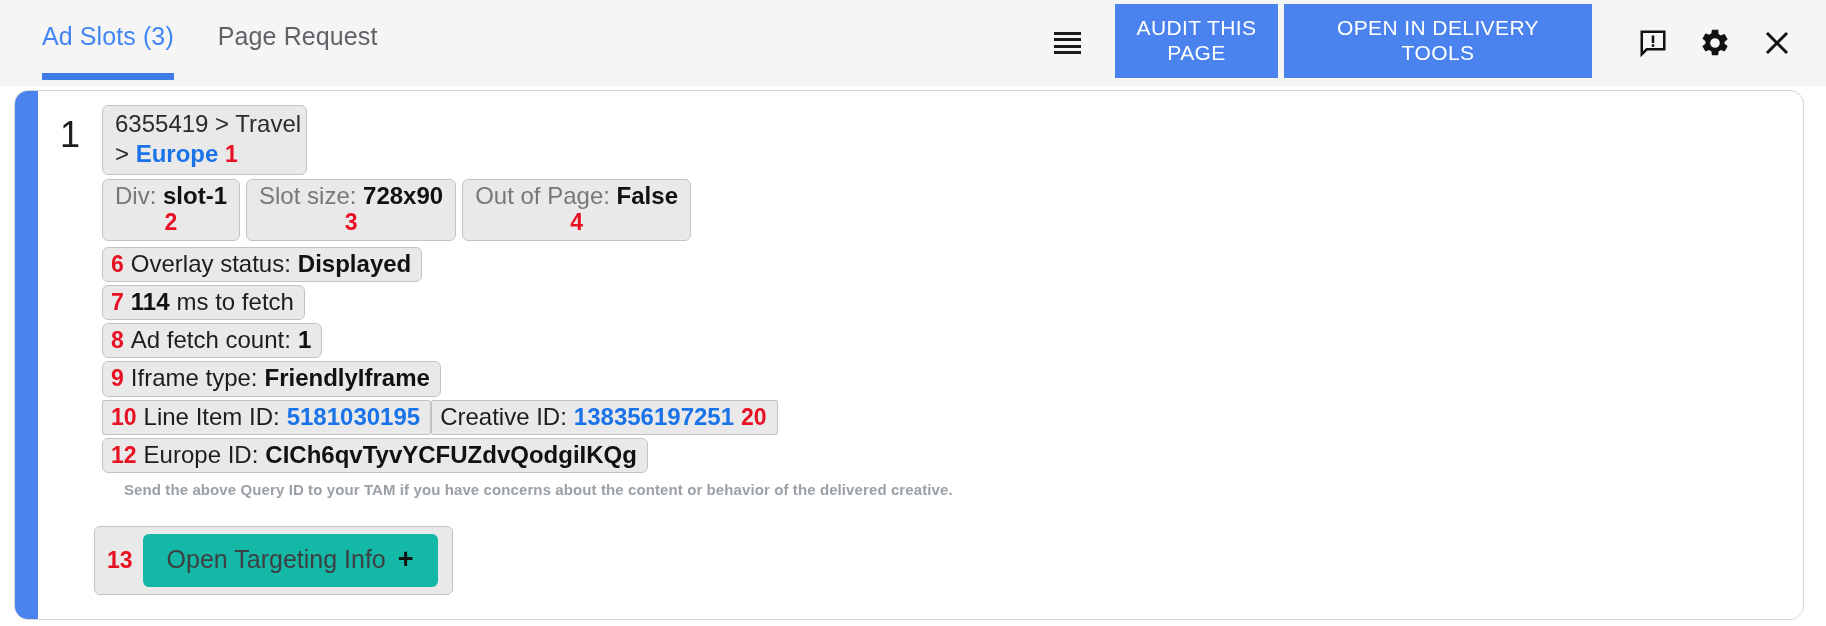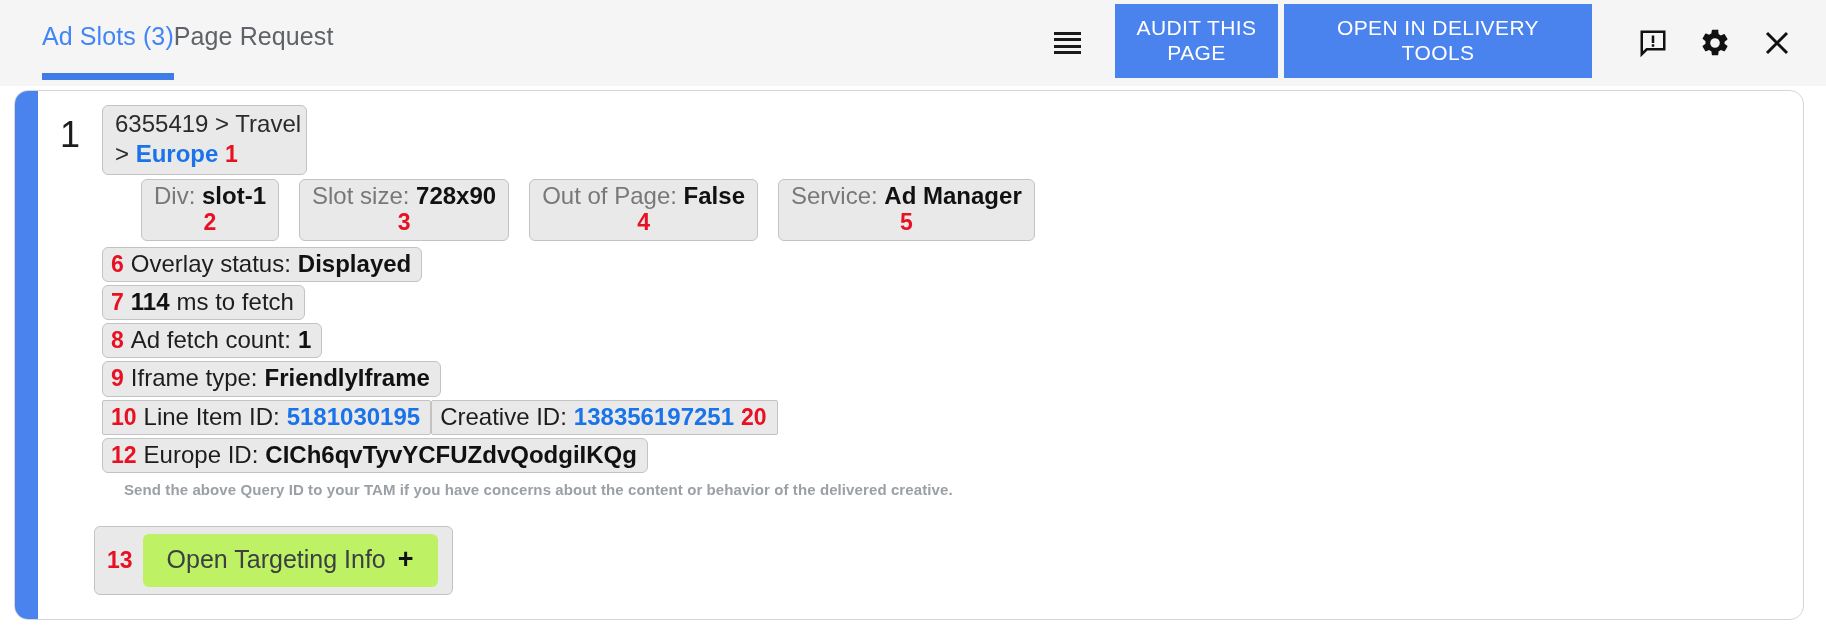--- a/index.html
+++ b/index.html
@@ -21,20 +21,21 @@
     height: 86px;
     background: #f5f5f5;
     display: flex;
     align-items: stretch;
   }
   .tabs {
     display: flex;
     align-items: flex-start;
     padding-left: 42px;
     padding-top: 22px;
+    gap: 44px;
   }
   .tab {
     position: relative;
     font-size: 25px;
     color: #5f6368;
     letter-spacing: 0.1px;
     height: 60px;
     cursor: pointer;
     user-select: none;
   }
@@ -179,23 +180,22 @@
   .breadcrumb-chip .leaf { color: #1a73e8; font-weight: bold; }
 
   .badge {
     color: #e81123;
     font-weight: bold;
     font-size: 23px;
   }
 
   .chip-row {
     display: flex;
-    gap: 20px;
+    gap: 6px;
     margin-top: 4px;
-    margin-left: 39px;
   }
   .chip-stack {
     padding: 3px 12px 4px 12px;
     text-align: center;
     line-height: 1.12;
   }
   .chip-stack .line1 { display: block; white-space: nowrap; }
   .chip-stack .line2 { display: block; }
 
   .detail-list {
@@ -235,21 +235,21 @@
   .targeting-outer {
     display: inline-flex;
     align-items: center;
     gap: 10px;
     background: #e9e9e9;
     border: 1px solid #c3c3c3;
     border-radius: 6px;
     padding: 7px 14px 7px 12px;
   }
   .targeting-btn {
-    background: #bef264;
+    background: #14b8a6;
     border: none;
     border-radius: 6px;
     font-size: 25px;
     color: #3c4043;
     padding: 10px 24px 12px 24px;
     cursor: pointer;
     font-family: "Liberation Sans", sans-serif;
     display: inline-flex;
     align-items: center;
     gap: 12px;
@@ -346,27 +346,20 @@
           </div>
 
           <div class="chip chip-stack">
             <span class="line1">
               <span>Out of Page:</span>
               <b>False</b>
             </span>
             <span class="line2 badge">4</span>
           </div>
 
-          <div class="chip chip-stack">
-            <span class="line1">
-              <span>Service:</span>
-              <b>Ad Manager</b>
-            </span>
-            <span class="line2 badge">5</span>
-          </div>
 
         </div>
       </div>
     </div>
 
     <div class="detail-list">
 
       <div class="chip detail-chip">
         <span class="badge">6</span>
         <span>Overlay status:</span>

